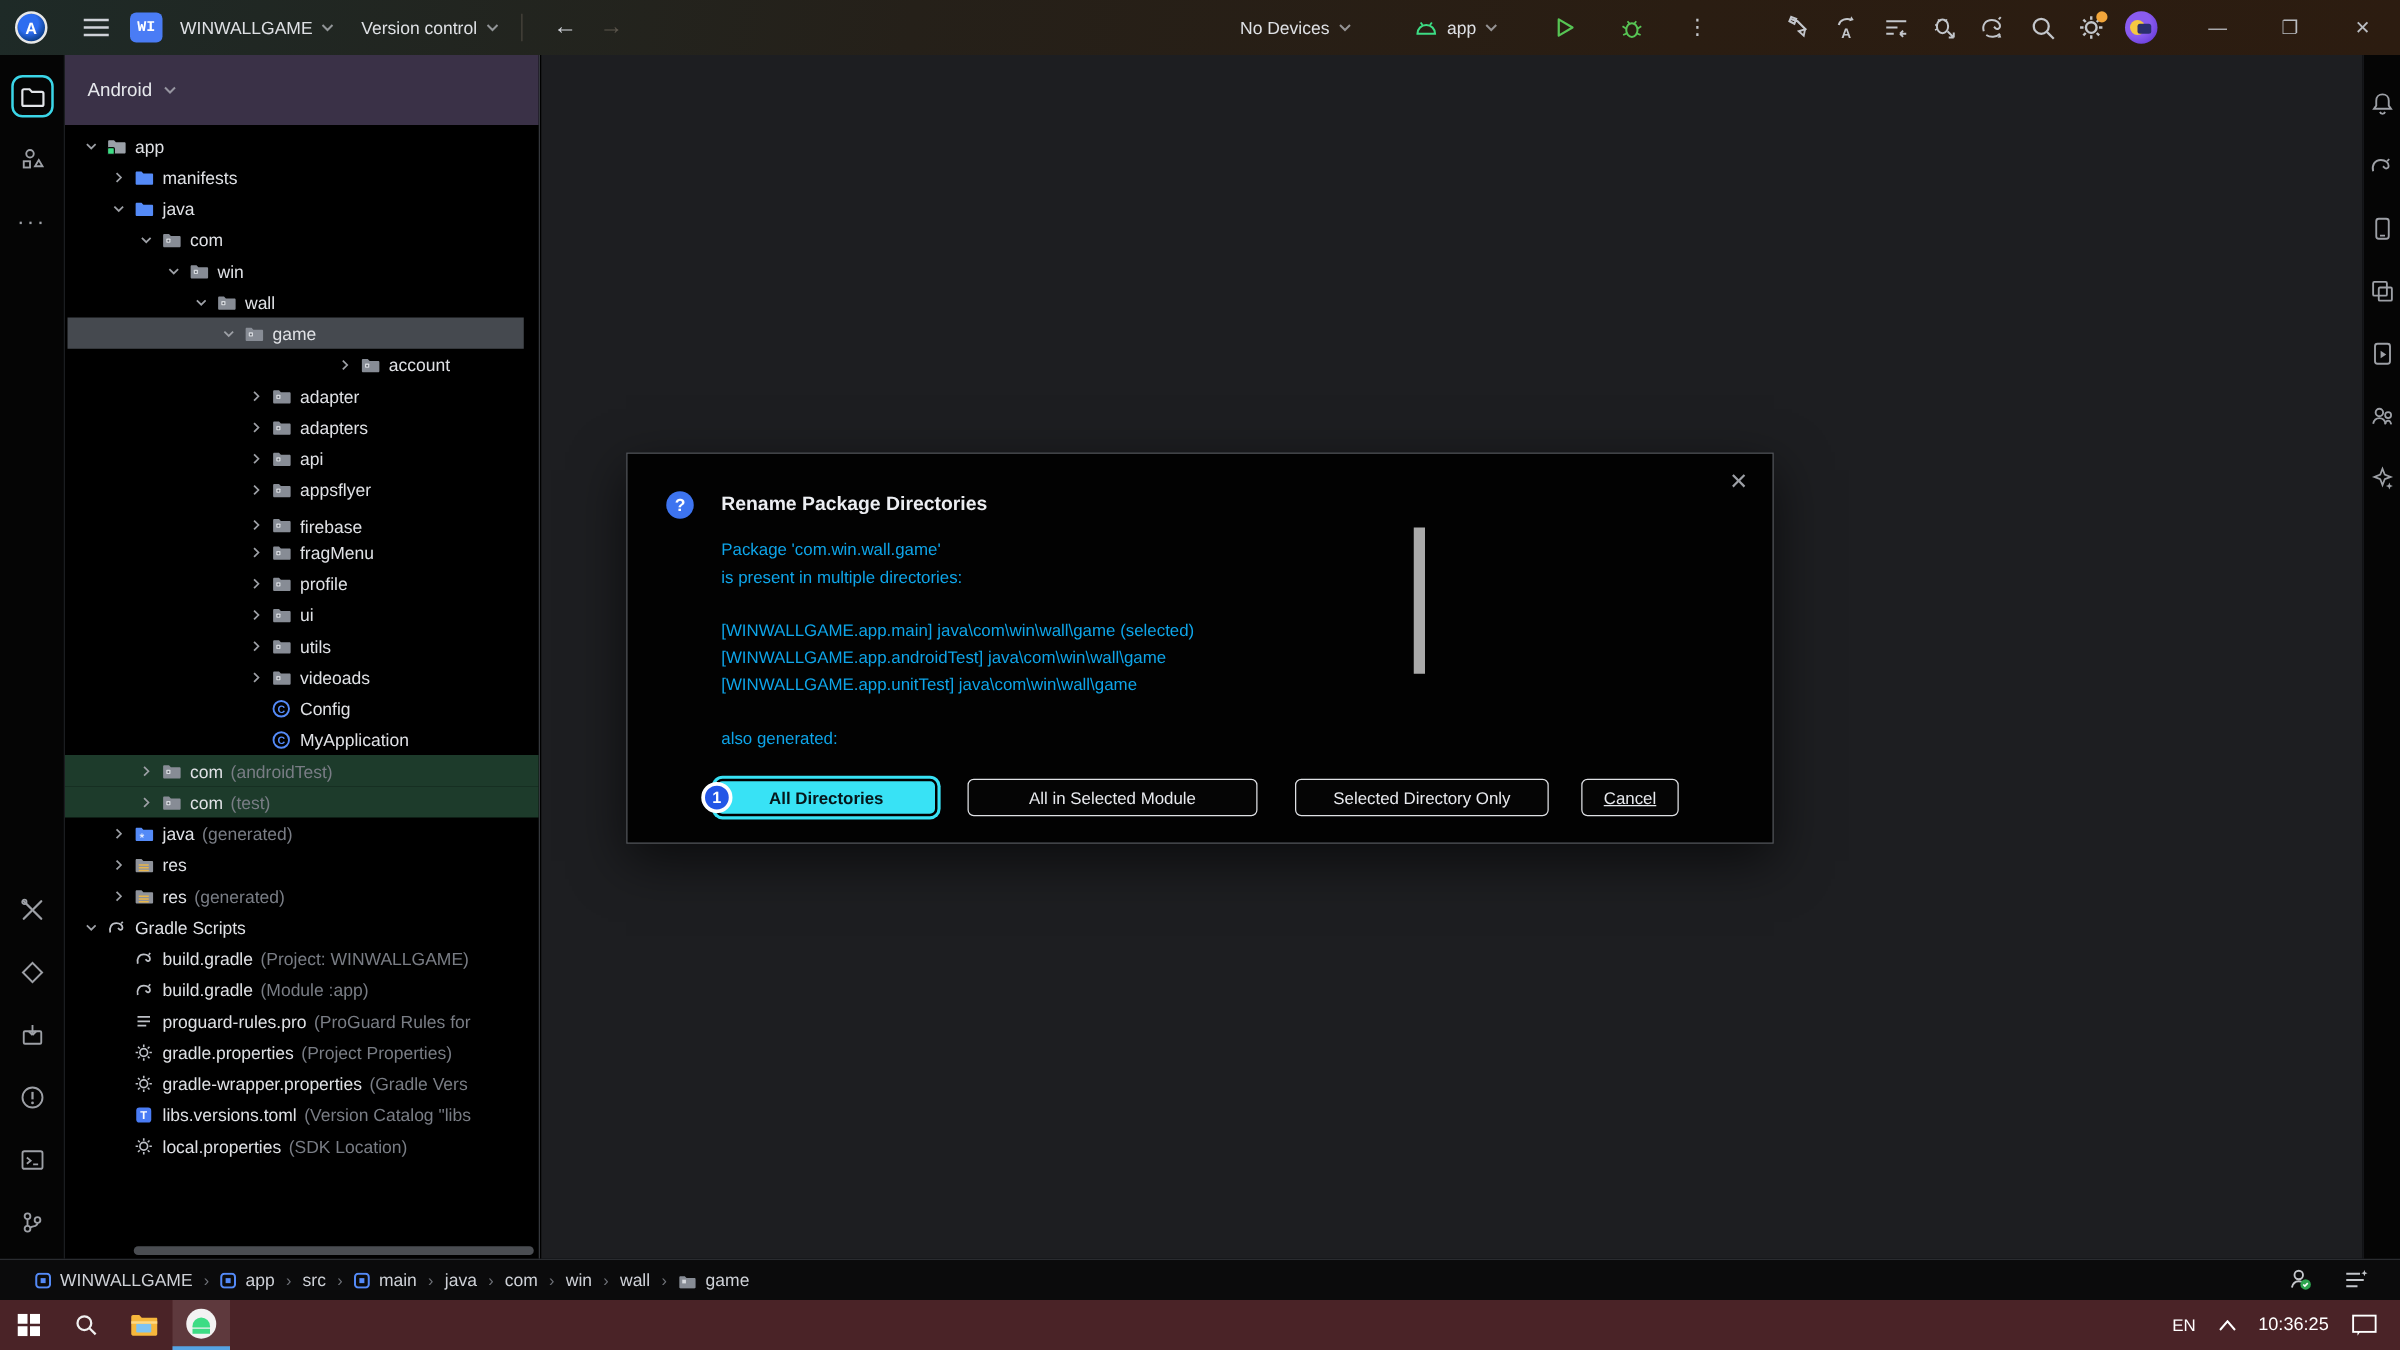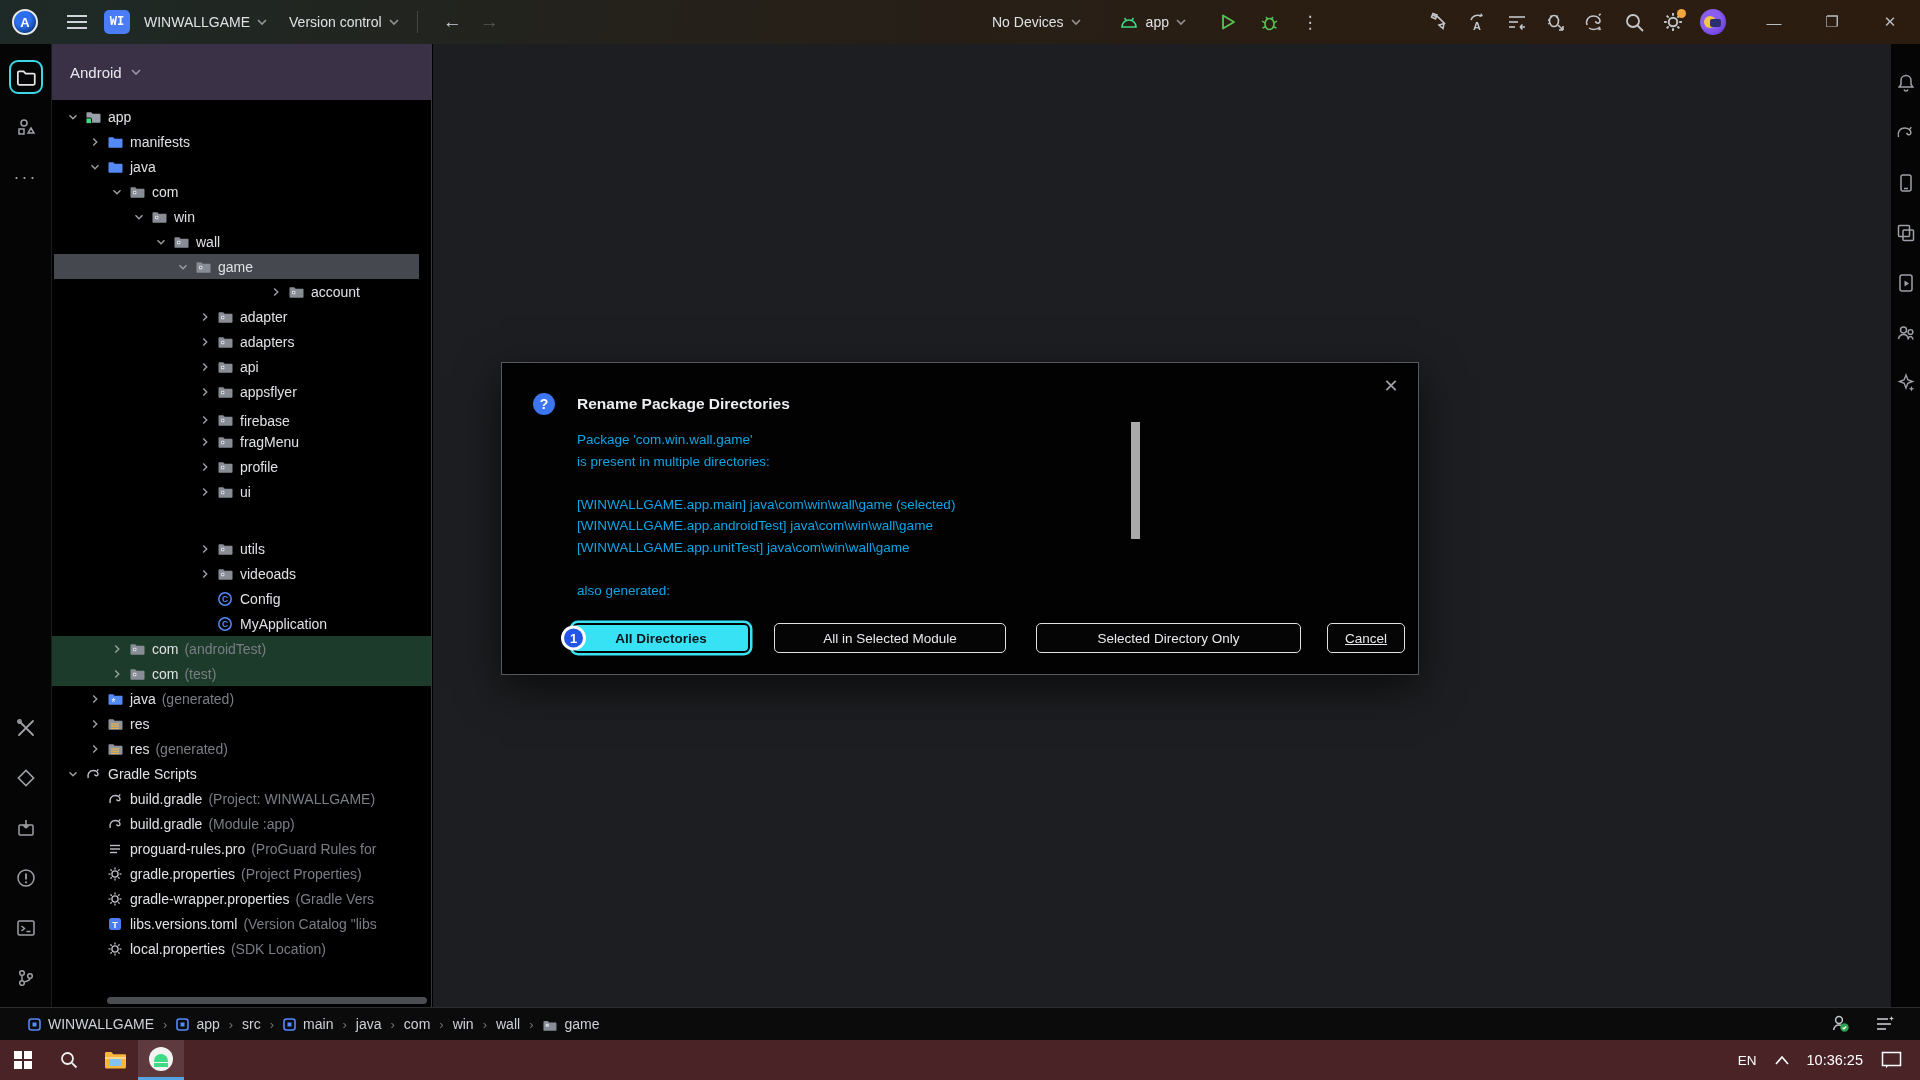--- a/index.html
+++ b/index.html
@@ -16,21 +16,21 @@
     border:2px solid #e8e8e8; }
   .burger { margin-left:28px; cursor:pointer; }
   .wi-badge { margin-left:16px; width:26px; height:24px; border-radius:5px; background:#4a7cf5;
     color:#fff; font-weight:bold; font-size:12px; display:flex; align-items:center; justify-content:center;
     font-family:"Liberation Mono","DejaVu Sans Mono",monospace;}
   .tb-item { display:flex; align-items:center; gap:7px; margin-left:14px; cursor:pointer; color:#dfe1e5;}
   .chev-down { width:10px; height:10px; opacity:.65; }
   .tb-divider { width:1px; height:22px; background:#4a453e; margin:0 16px 0 18px; }
   .nav-arrow { font-size:19px; color:#cfd2d8; margin:0 9px; cursor:pointer;}
   .nav-arrow.disabled { color:#5c564d; }
-  .tb-center { position:absolute; left:992px; top:0; height:44px; display:flex; align-items:center; gap:12px;}
+  .tb-center { position:absolute; left:992px; top:0; height:44px; display:flex; align-items:center; gap:24px;}
   .tb-right { position:absolute; right:0; top:0; height:44px; display:flex; align-items:center; padding-right:20px;}
   .tb-icon { width:24px; height:24px; margin-left:15px; display:flex; align-items:center; justify-content:center; cursor:pointer; position:relative;}
   .gear-dot { position:absolute; right:-1px; top:-1px; width:9px; height:9px; border-radius:50%; background:#f2a63b;}
   .avatar { width:26px; height:26px; border-radius:50%; margin-left:15px; cursor:pointer;
     background:radial-gradient(circle at 35% 35%,#8a5cf0 0 45%,#5a2fd0 100%); position:relative; overflow:hidden;}
   .avatar::before{content:''; position:absolute; left:4px; top:7px; width:12px; height:12px; border-radius:50%; background:#f5c842;}
   .avatar::after{content:''; position:absolute; left:10px; top:10px; width:11px; height:8px; border-radius:2px; background:#2a2f6e;}
   .win-btn { margin-left:38px; color:#b9bcc1; font-size:15px; cursor:pointer; width:20px; text-align:center;}
 
   
@@ -535,21 +535,21 @@
         </span>
         <span class="tree-icon">
           <svg width="16" height="16" viewBox="0 0 16 16">
             <path d="M1.5 4.2c0-.6.4-1 1-1h3.7l1.5 1.6h6.8c.6 0 1 .4 1 1v7c0 .6-.4 1-1 1h-12c-.6 0-1-.4-1-1z" fill="#878c95"></path>
             <rect x="4" y="6.8" width="3.4" height="3.4" rx="0.6" fill="#d6d9de"></rect>
             <circle cx="5.7" cy="8.5" r="0.8" fill="#60646c"></circle>
           </svg>
         </span>
         <span>ui</span>
       </div>
-      <div class="row" style="padding-left: 144px; margin-top: 32px;">
+      <div class="row" style="padding-left: 144px;">
         <span class="chev-slot">
           <svg width="14" height="14" viewBox="0 0 16 16">
             <polyline points="6,4 10,8 6,12" fill="none" stroke="#9da0a6" stroke-width="1.6"></polyline>
           </svg>
         </span>
         <span class="tree-icon">
           <svg width="16" height="16" viewBox="0 0 16 16">
             <path d="M1.5 4.2c0-.6.4-1 1-1h3.7l1.5 1.6h6.8c.6 0 1 .4 1 1v7c0 .6-.4 1-1 1h-12c-.6 0-1-.4-1-1z" fill="#878c95"></path>
             <rect x="4" y="6.8" width="3.4" height="3.4" rx="0.6" fill="#d6d9de"></rect>
             <circle cx="5.7" cy="8.5" r="0.8" fill="#60646c"></circle>
@@ -864,21 +864,21 @@
 also generated:</div>
   <div id="dlg-scroll"></div>
   <div class="dlg-buttons" id="dlg-buttons">
       <div class="dlg-btn primary" style="width: 178px; margin-left: 0px;">
         <span>All Directories</span>
         <span class="num-badge">1</span>
       </div>
       <div class="dlg-btn" style="width: 232px; margin-left: 24px;">
         <span>All in Selected Module</span>
       </div>
-      <div class="dlg-btn" style="width: 265px; margin-left: 30px;">
+      <div class="dlg-btn" style="width: 203px; margin-left: 30px;">
         <span>Selected Directory Only</span>
       </div>
       <div class="dlg-btn" style="width: 78px; margin-left: 26px; text-decoration: underline;">
         <span>Cancel</span>
       </div>
     </div>
 </div>
 
 <div id="breadcrumbbar">
   <div id="bc-items" style="display:flex;align-items:center;">

